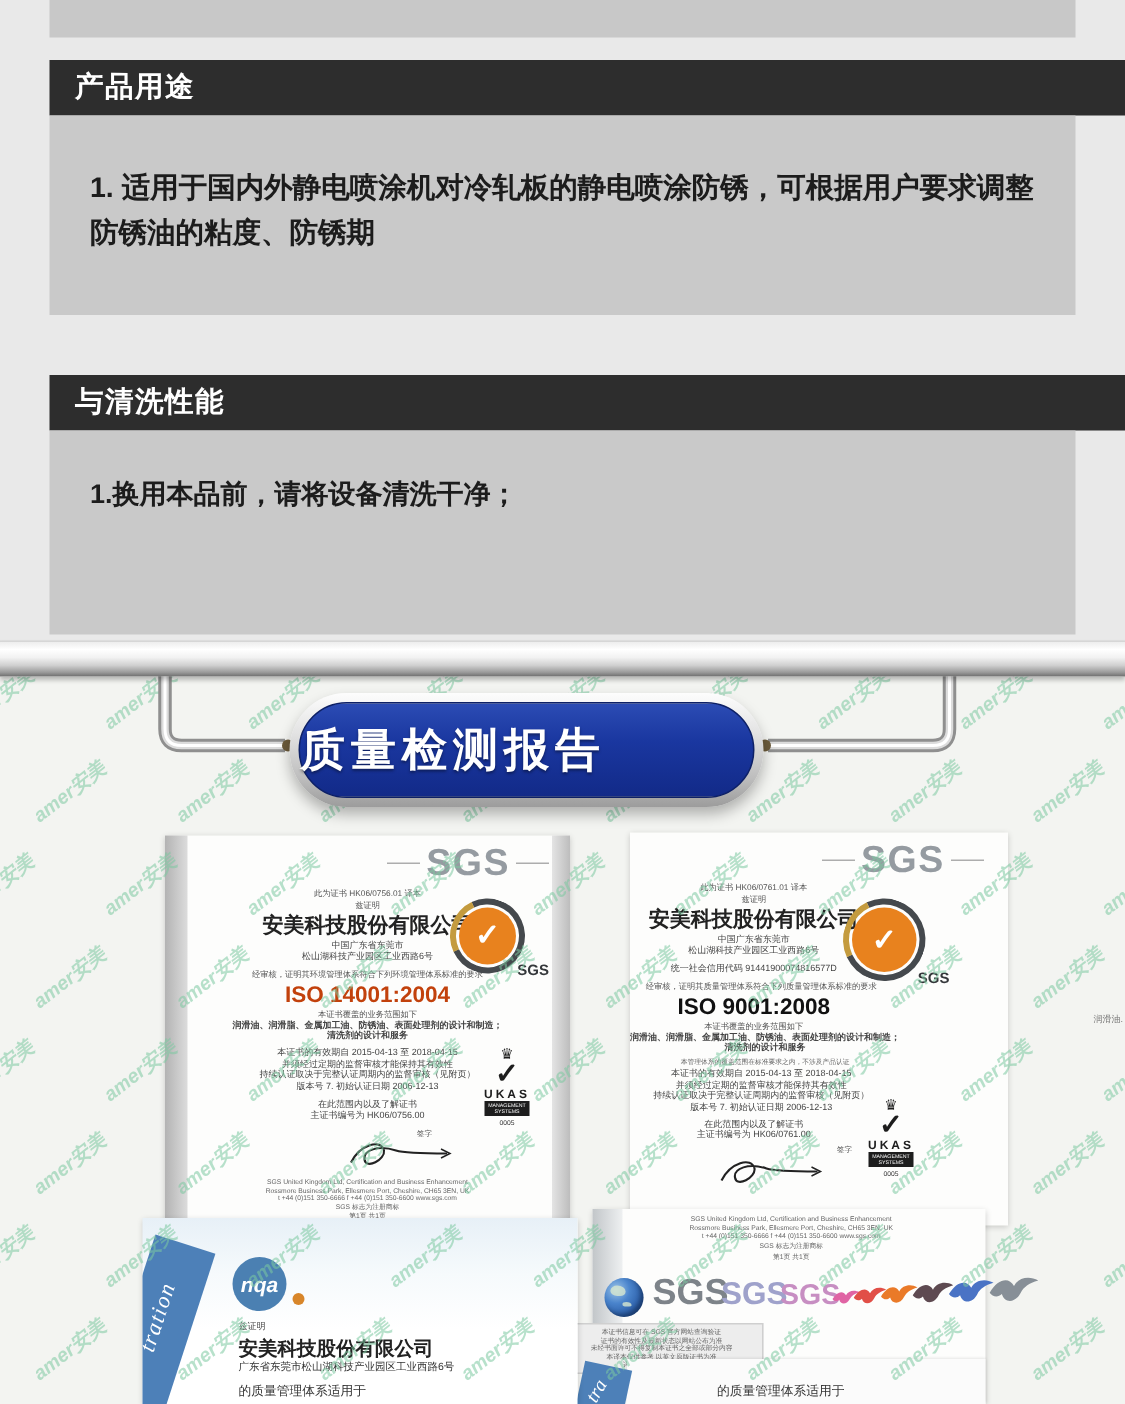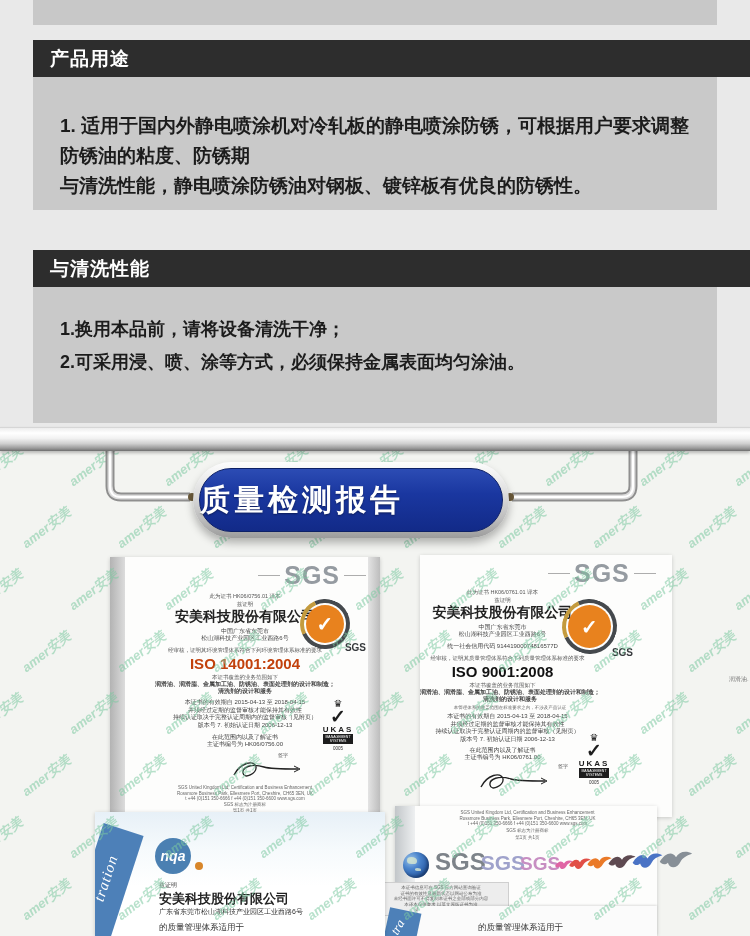--- a/index.html
+++ b/index.html
@@ -127,27 +127,25 @@
   .edge-frag { position:absolute; font-size:6px; color:#777; z-index:1; }
 </style>
 </head>
 <body>
 
 <div class="top-strip"></div>
 
 <div class="sec-header" id="usage-header">产品用途</div>
 <div class="sec-body" id="usage-body">
   <div>1. 适用于国内外静电喷涂机对冷轧板的静电喷涂防锈，可根据用户要求调整防锈油的粘度、防锈期</div>
-  <div>与清洗性能，静电喷涂防锈油对钢板、镀锌板有优良的防锈性。</div>
 </div>
 
 <div class="sec-header" id="notes-header">与清洗性能</div>
 <div class="sec-body" id="notes-body">
   <div>1.换用本品前，请将设备清洗干净；</div>
-  <div>2.可采用浸、喷、涂等方式，必须保持金属表面均匀涂油。</div>
 </div>
 
 <div class="metal-bar"></div>
 
 <div class="lower"></div>
 
 <svg class="arms" width="750" height="110">
   <path d="M110,0 V36 Q110,47 121,47 H190" fill="none" stroke="#8f8f8f" stroke-width="9"></path>
   <path d="M110,0 V36 Q110,47 121,47 H190" fill="none" stroke="#dcdcdc" stroke-width="5"></path>
   <path d="M110,0 V36 Q110,47 121,47 H190" fill="none" stroke="#ffffff" stroke-width="2"></path>

